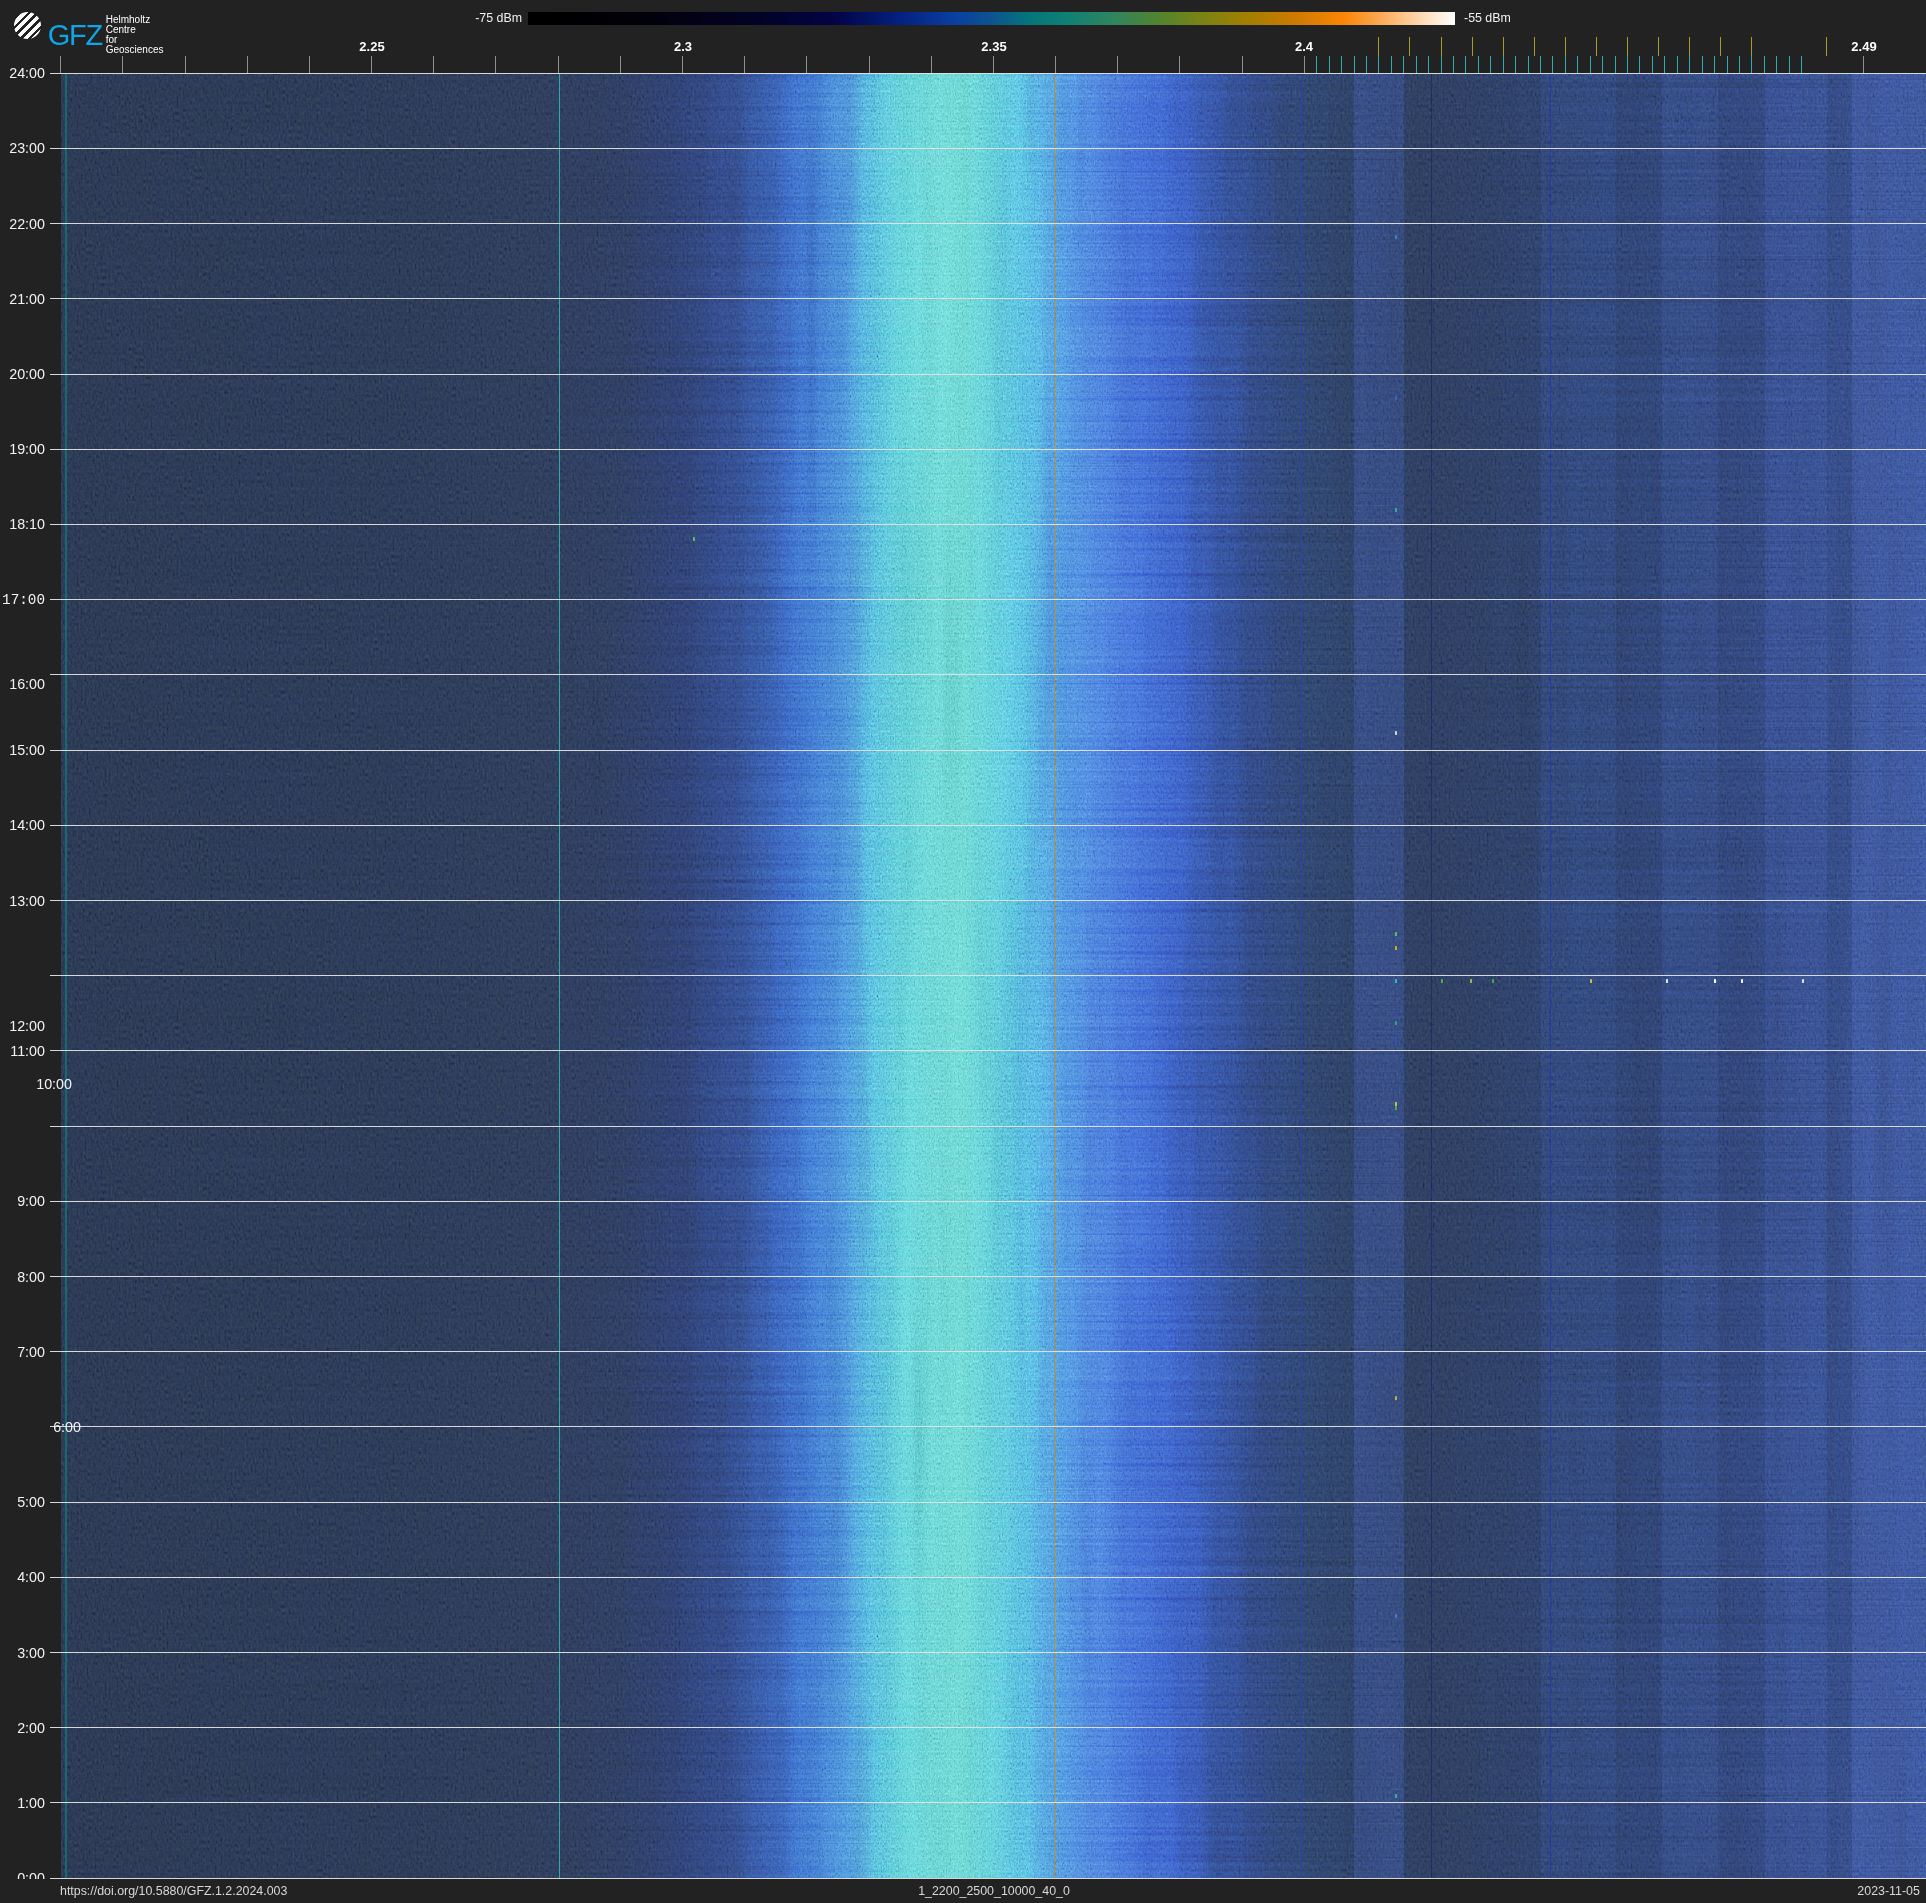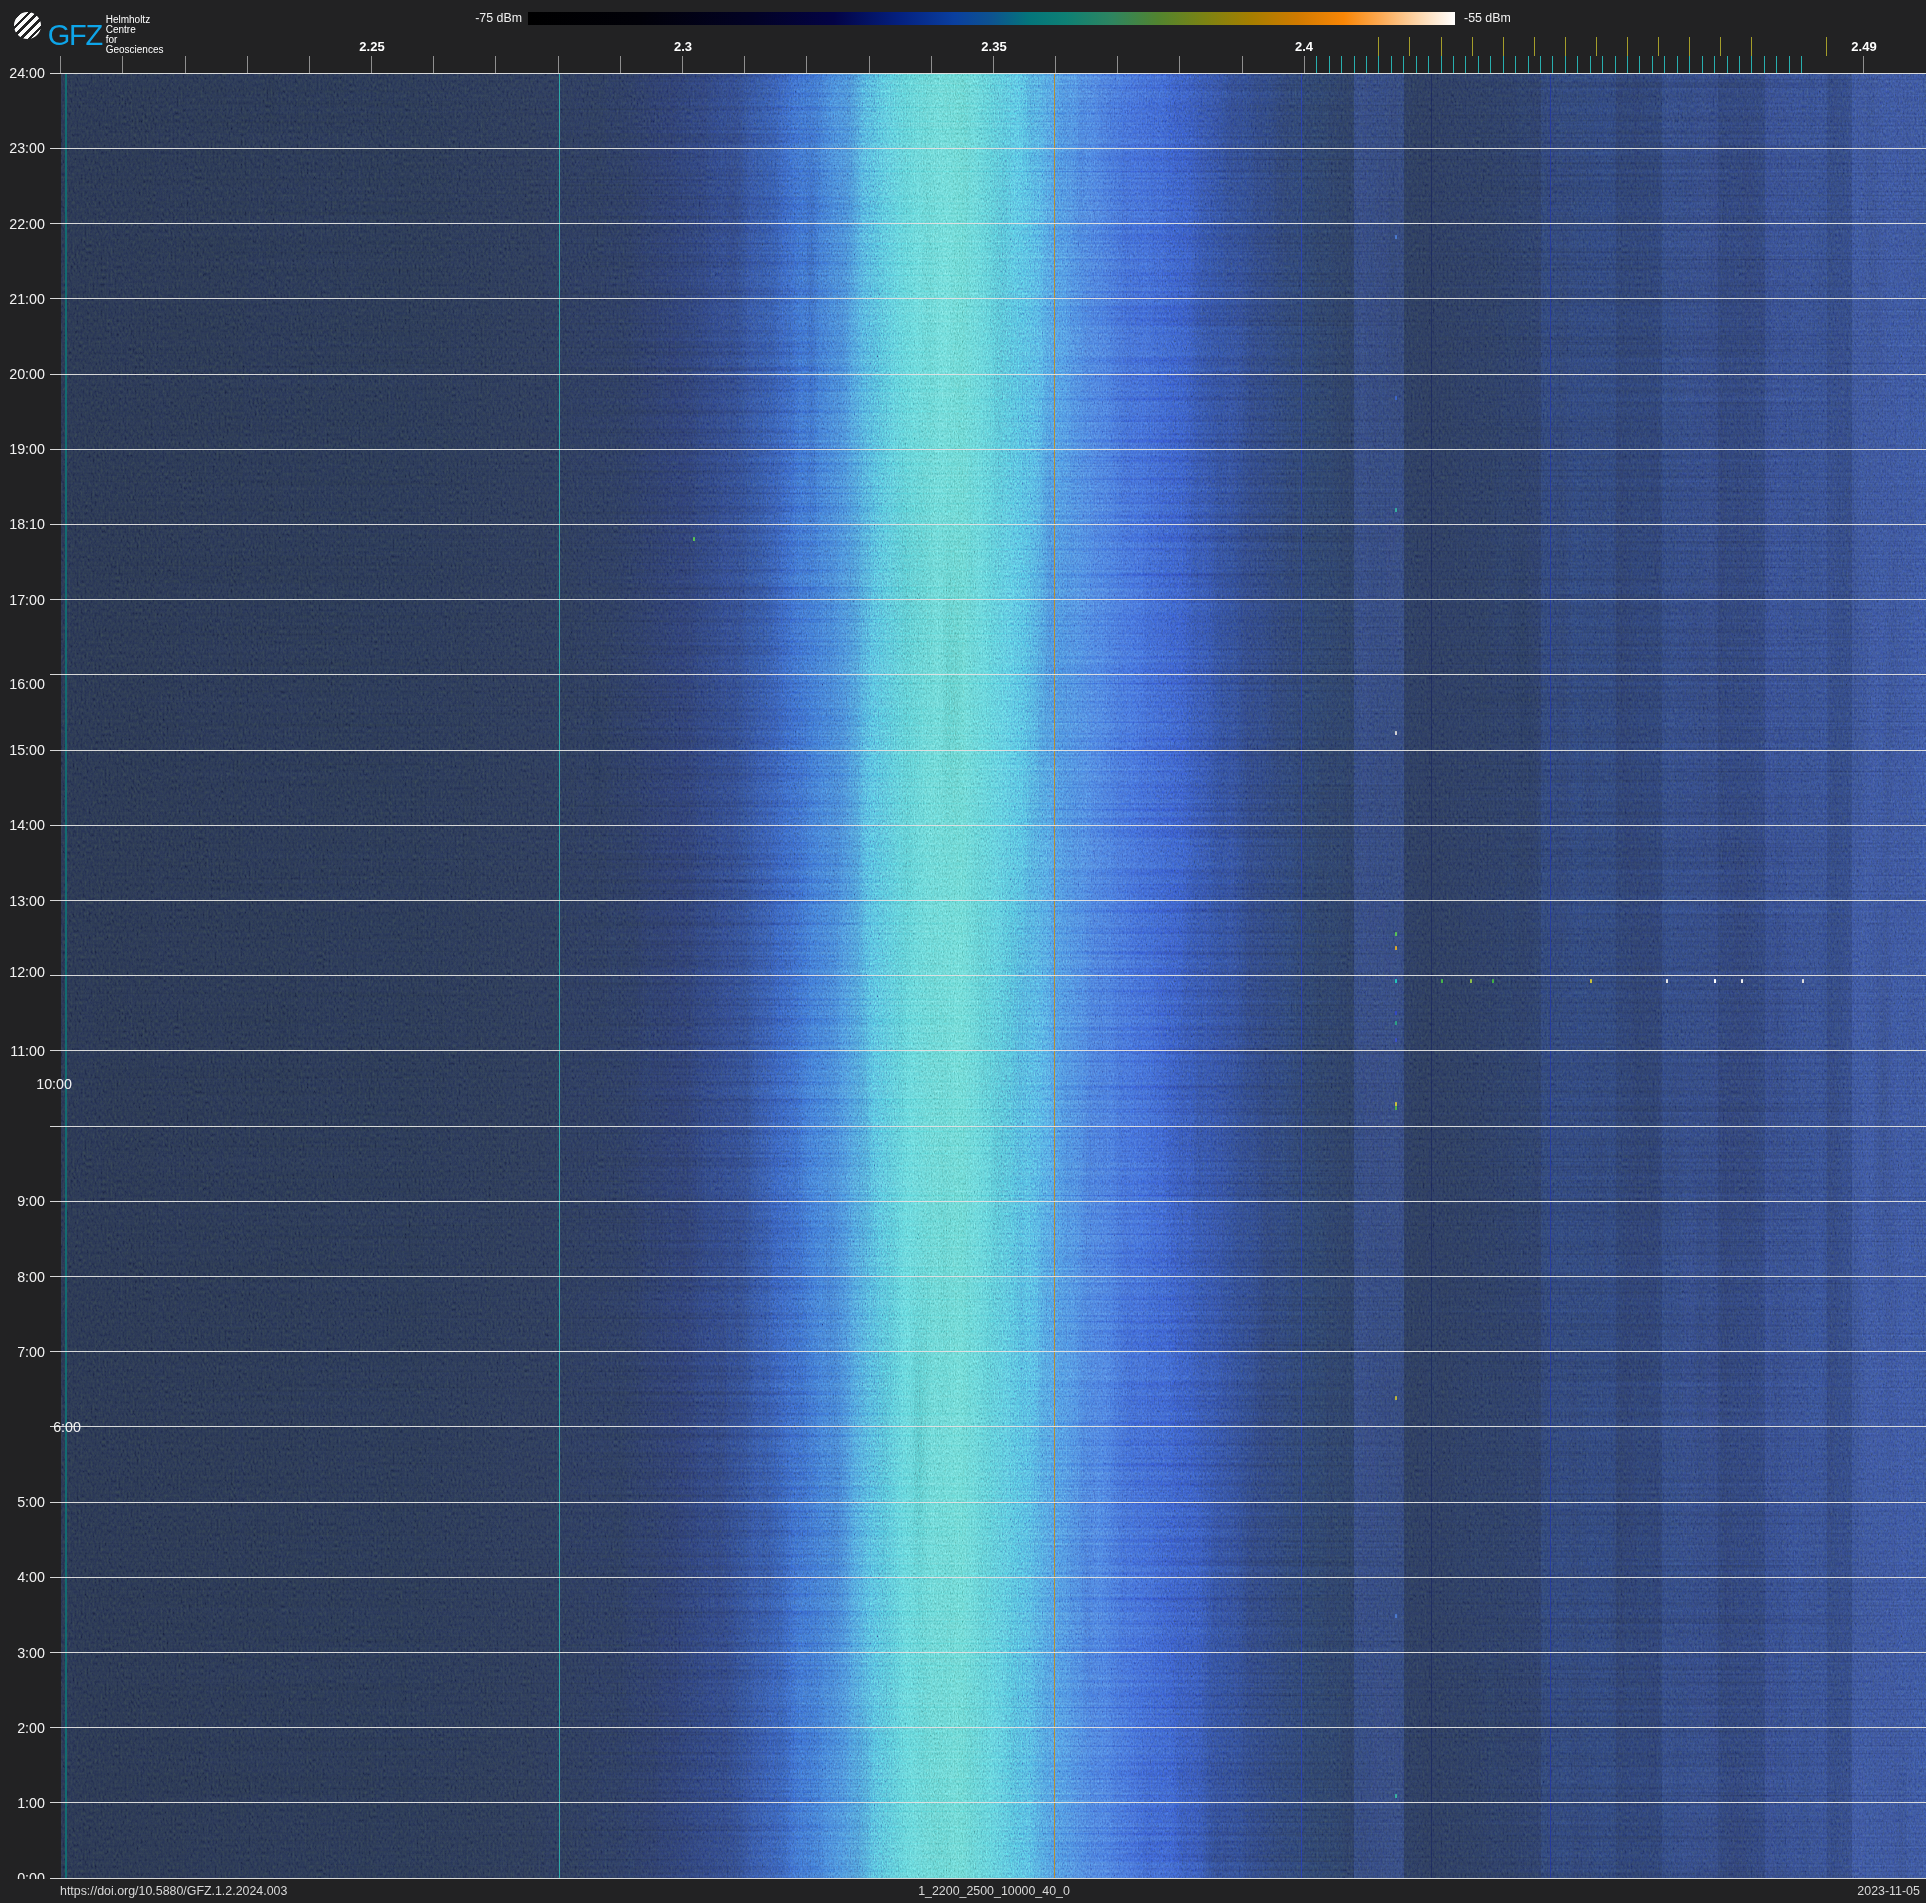--- a/index.html
+++ b/index.html
@@ -214,31 +214,31 @@
       <div class="hlabel" style="top: 216px;">22:00</div>
       <div class="hgrid" style="top: 298px;"></div>
       <div class="hlabel" style="top: 291px;">21:00</div>
       <div class="hgrid" style="top: 374px;"></div>
       <div class="hlabel" style="top: 366px;">20:00</div>
       <div class="hgrid" style="top: 449px;"></div>
       <div class="hlabel" style="top: 441px;">19:00</div>
       <div class="hgrid" style="top: 524px;"></div>
       <div class="hlabel" style="top: 516px;">18:10</div>
       <div class="hgrid" style="top: 599px;"></div>
-      <div class="hlabel" style="top: 592px;">17:00</div>
+      <div class="hlabel" style="top: 592px; font-family: Liberation Mono, monospace;">17:00</div>
       <div class="hgrid" style="top: 674px;"></div>
       <div class="hlabel" style="top: 628px; margin-top: 48px;">16:00</div>
       <div class="hgrid" style="top: 750px;"></div>
       <div class="hlabel" style="top: 742px;">15:00</div>
       <div class="hgrid" style="top: 825px;"></div>
       <div class="hlabel" style="top: 817px;">14:00</div>
       <div class="hgrid" style="top: 900px;"></div>
       <div class="hlabel" style="top: 893px;">13:00</div>
       <div class="hgrid" style="top: 975px;"></div>
-      <div class="hlabel" style="top: 964px;">12:00</div>
+      <div class="hlabel" style="top: 1018px;">12:00</div>
       <div class="hgrid" style="top: 1050px;"></div>
       <div class="hlabel" style="top: 1043px;">11:00</div>
       <div class="hgrid" style="top: 1126px;"></div>
       <div class="hlabel" style="top: 1076px; margin-left: 27px;">10:00</div>
       <div class="hgrid" style="top: 1201px;"></div>
       <div class="hlabel" style="top: 1193px;">9:00</div>
       <div class="hgrid" style="top: 1276px;"></div>
       <div class="hlabel" style="top: 1269px;">8:00</div>
       <div class="hgrid" style="top: 1351px;"></div>
       <div class="hlabel" style="top: 1344px;">7:00</div>

